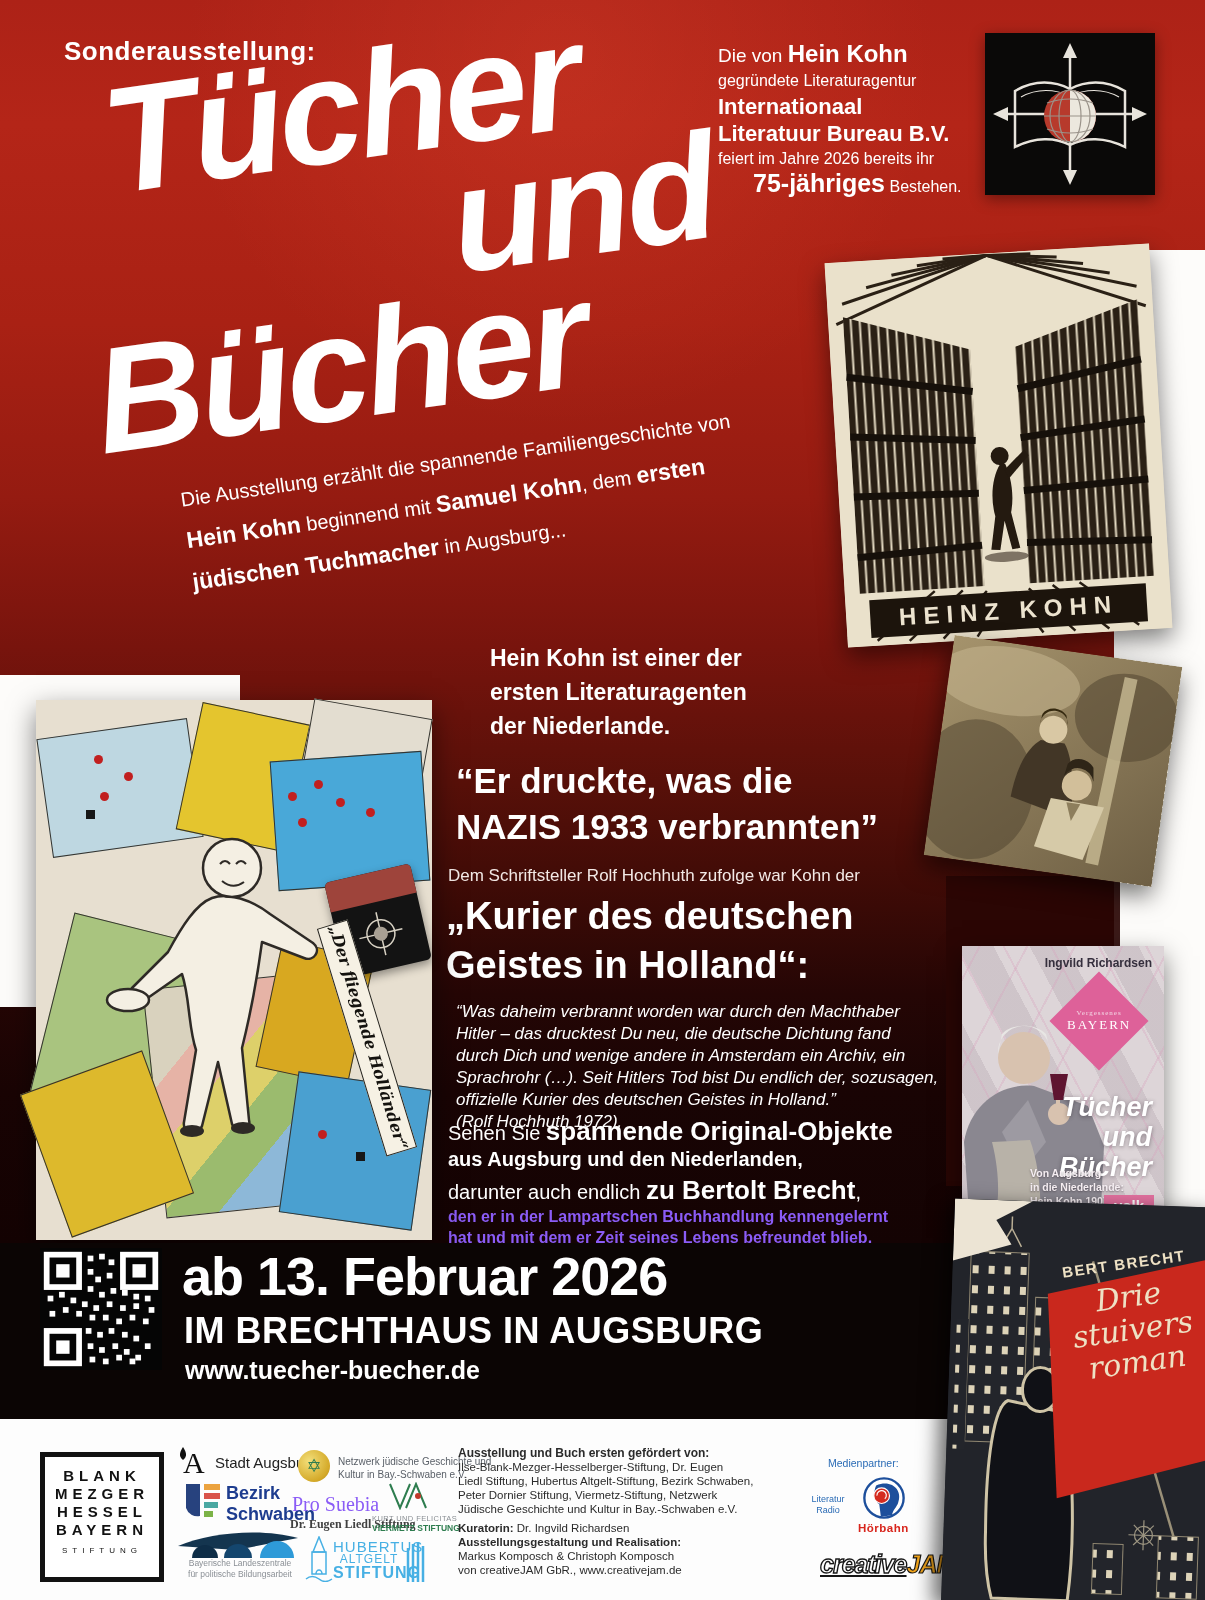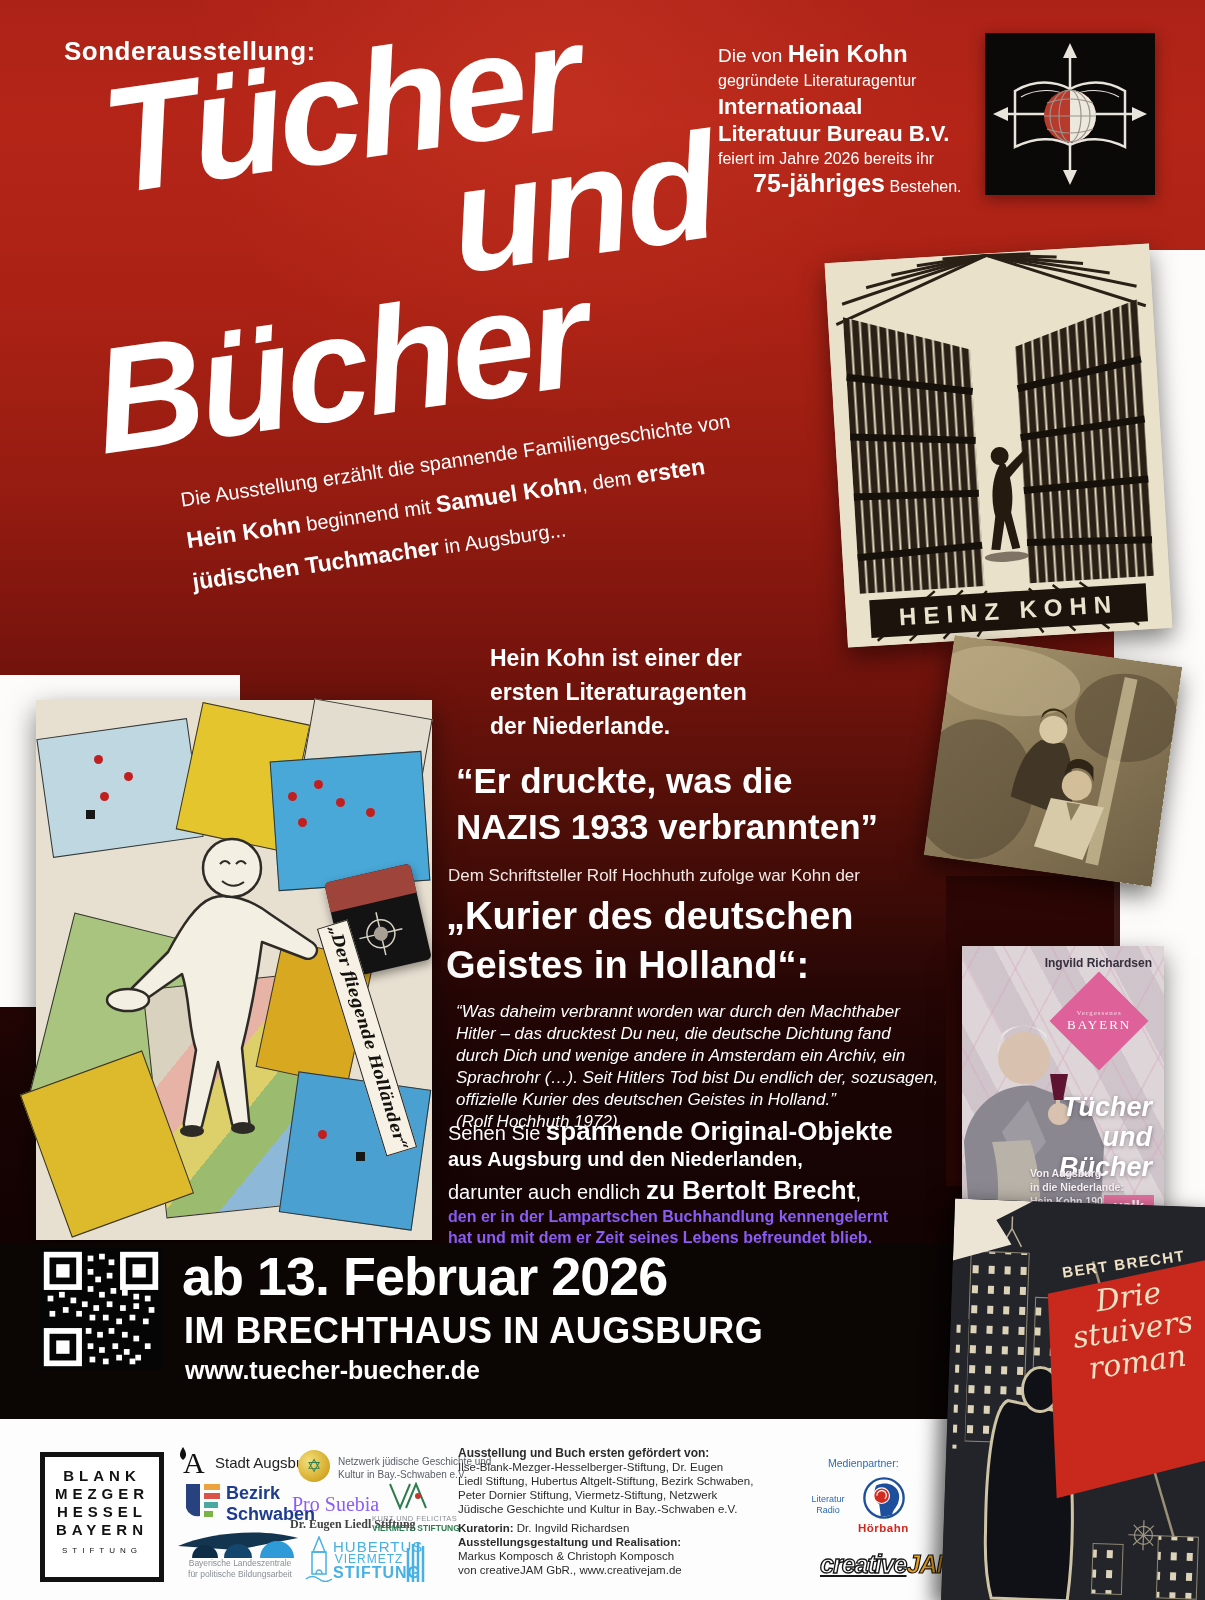--- a/index.html
+++ b/index.html
@@ -506,21 +506,21 @@
   <svg class="abs church" width="28" height="46" viewBox="0 0 28 46">
     <g fill="none" stroke="#47b0e4" stroke-width="1.5">
       <polygon points="14,1 8,16 20,16"></polygon>
       <rect x="7" y="16" width="14" height="22"></rect>
       <path d="M11,38 a3,4 0 0 1 6,0"></path>
       <path d="M1,43 q6,-5 13,0 q6,5 13,0"></path>
     </g>
   </svg>
   <div class="abs hub-text">
     <div class="h1">HUBERTUS</div>
-    <div class="h2">VIERMETZ</div>
+    <div class="h2">ALTGELT</div>
     <div class="h3">STIFTUNG</div>
   </div>
   <svg class="abs hub-bld" width="22" height="42" viewBox="0 0 22 42">
     <g stroke="#47b0e4" stroke-width="2.5">
       <line x1="3" y1="8" x2="3" y2="42"></line>
         <line x1="8" y1="4" x2="8" y2="42"></line>
       <line x1="13" y1="2" x2="13" y2="42"></line>
         <line x1="18" y1="6" x2="18" y2="42"></line>
     </g>
   </svg>

